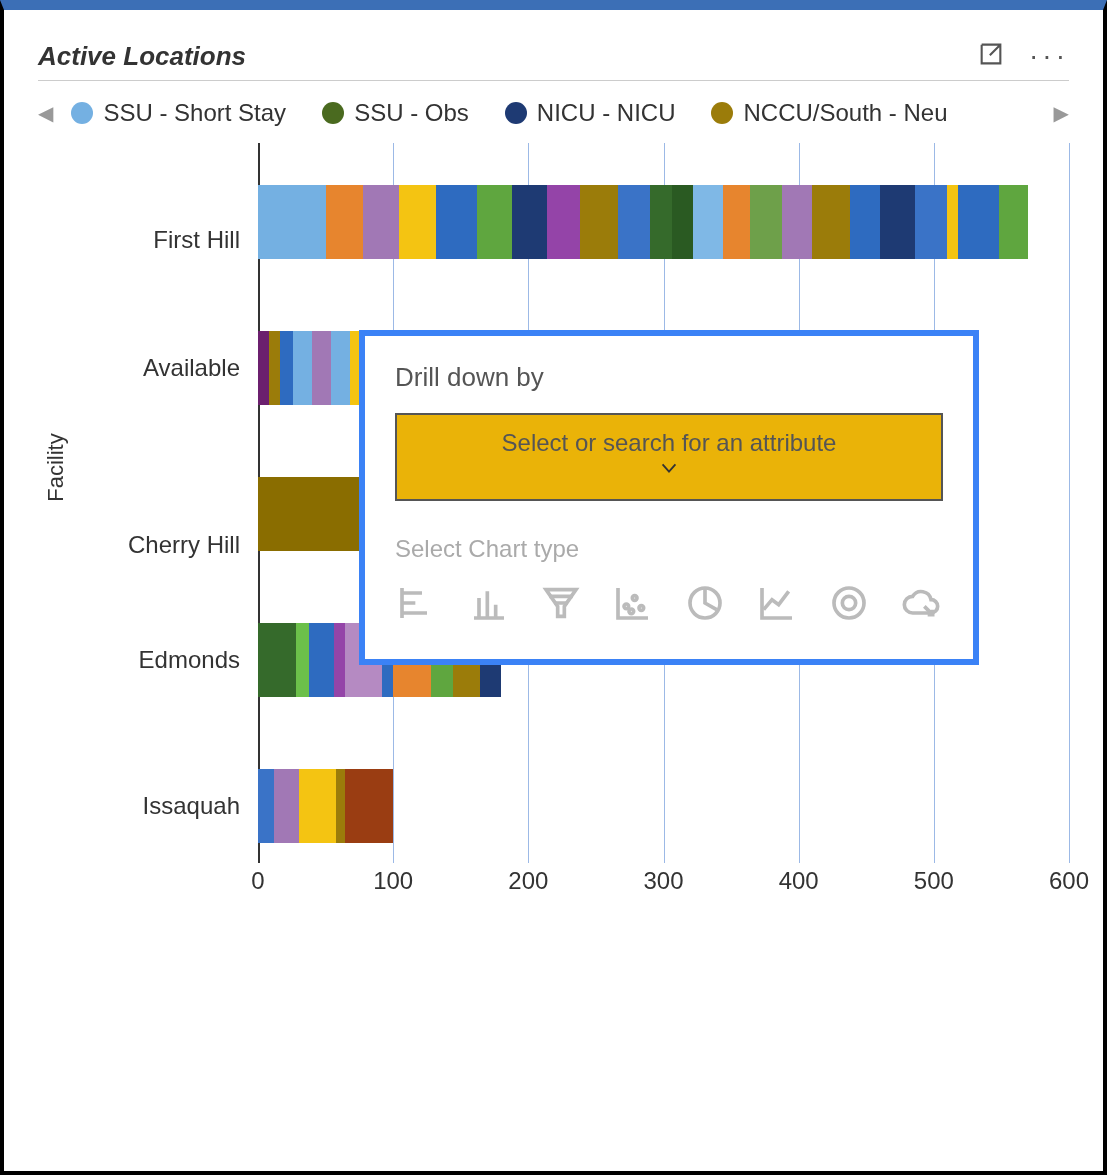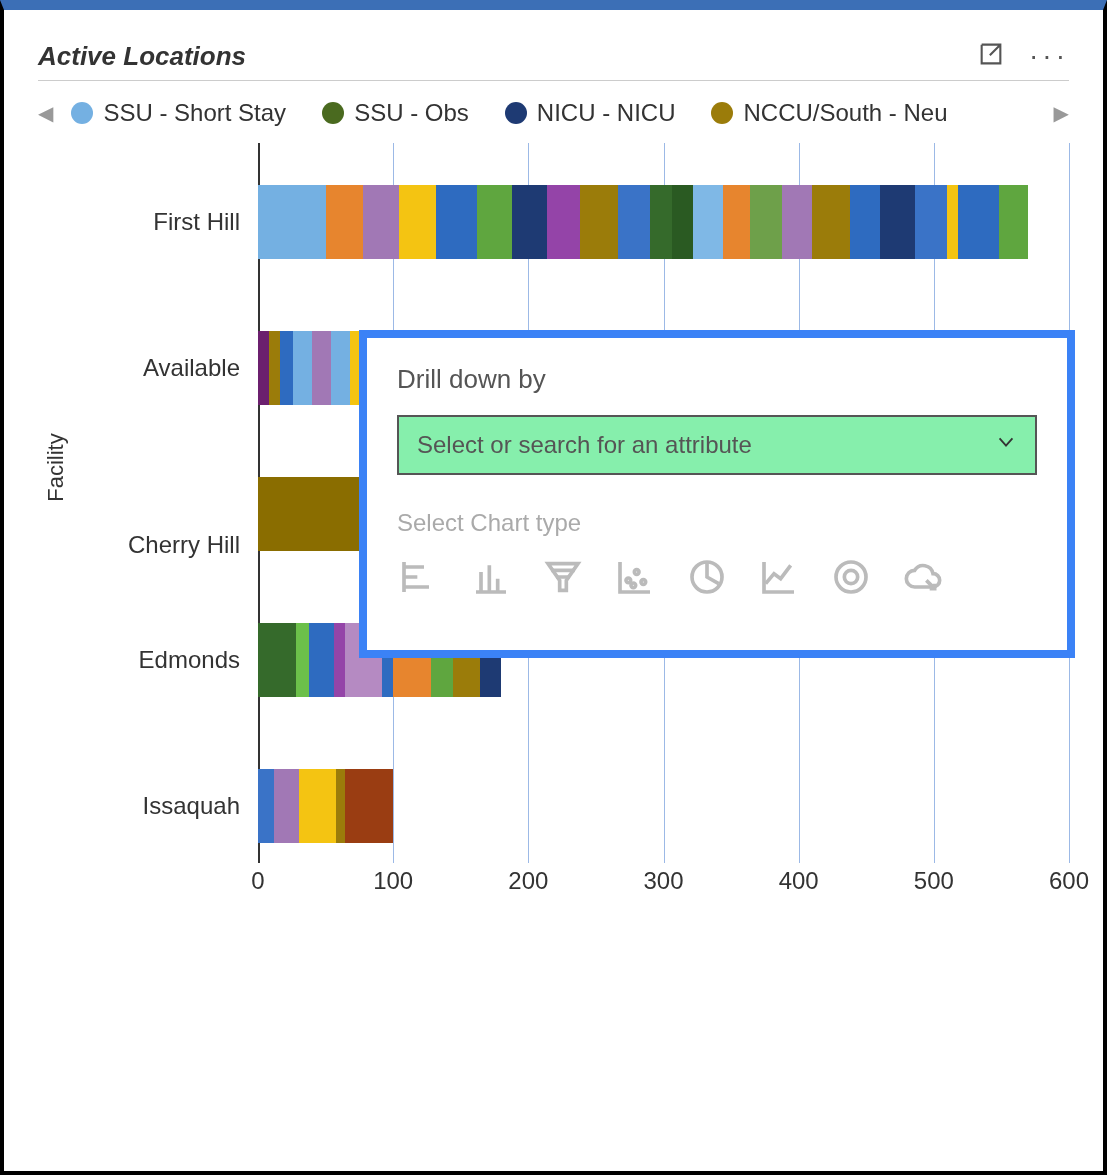--- a/index.html
+++ b/index.html
@@ -20,23 +20,23 @@
   .vline{position:absolute;top:0;bottom:40px;width:1px;background:#9cb9e6;}
   .yaxis-line{position:absolute;top:0;bottom:40px;left:0;width:2px;background:#333;}
   .bar-row{position:absolute;left:0;right:0;height:74px;display:flex;}
   .bar-row .seg{height:100%;}
   .ylabel{position:absolute;right:100%;transform:translateY(-50%);padding-right:18px;font-size:24px;color:#333;white-space:nowrap;text-align:right;}
   .axis-title-y{position:absolute;left:18px;top:50%;transform:rotate(-90deg) translateX(50%);transform-origin:left center;font-size:22px;color:#333;}
   .x-ticks{position:absolute;left:0;right:0;bottom:-4px;height:40px;}
   .x-tick{position:absolute;transform:translateX(-50%);font-size:24px;color:#333;}
   .x-title{text-align:center;font-size:22px;color:#333;margin-top:10px;margin-left:220px;}
   
-  .popup{position:absolute;top:320px;left:355px;width:716px;border:8px solid #3b82f6;background:#fff;padding:26px 30px 51px;box-sizing:border-box;}
+  .popup{position:absolute;top:320px;left:355px;width:620px;border:6px solid #3b82f6;background:#fff;padding:26px 30px 34px;box-sizing:border-box;}
   .popup-title{font-size:26px;color:#555;margin-bottom:20px;}
-  .popup-select{display:flex;align-items:center;justify-content:space-between;border:2px solid #555;padding:14px 18px;font-size:24px;color:#555;background:#86efac;cursor:pointer;}
+  .popup-select{display:flex;align-items:center;justify-content:flex-start;border:2px solid #555;padding:14px 18px;font-size:24px;color:#555;background:#eab308;cursor:pointer;flex-direction:column;}
   .popup-select svg{width:22px;height:22px;stroke:#333;fill:none;stroke-width:2;}
   .popup-sub{font-size:24px;color:#aaa;margin-top:34px;margin-bottom:18px;}
   .chart-types{display:flex;gap:28px;align-items:center;}
   .chart-types .ct{width:44px;height:44px;display:flex;align-items:center;justify-content:center;cursor:pointer;}
   .chart-types svg{width:40px;height:40px;stroke:#bbb;fill:none;stroke-width:2.2;}
 </style>
 </head>
 <body>
 
 <div class="frame">
@@ -116,21 +116,21 @@
           <div class="seg" style="width: 4%; background: rgb(110, 160, 74);"></div>
           <div class="seg" style="width: 3.66667%; background: rgb(161, 120, 181);"></div>
           <div class="seg" style="width: 4.66667%; background: rgb(155, 124, 10);"></div>
           <div class="seg" style="width: 3.66667%; background: rgb(46, 107, 192);"></div>
           <div class="seg" style="width: 4.33333%; background: rgb(30, 58, 115);"></div>
           <div class="seg" style="width: 4%; background: rgb(58, 115, 199);"></div>
           <div class="seg" style="width: 1.33333%; background: rgb(244, 196, 18);"></div>
           <div class="seg" style="width: 5%; background: rgb(46, 107, 192);"></div>
           <div class="seg" style="width: 3.66667%; background: rgb(95, 166, 63);"></div>
         </div>
-        <div class="ylabel" style="top: 79px; text-align: right;">First Hill</div>
+        <div class="ylabel" style="top: 97px; text-align: right;">First Hill</div>
         <div class="bar-row" style="top: 188px;">
           <div class="seg" style="width: 1.33333%; background: rgb(107, 31, 110);"></div>
           <div class="seg" style="width: 1.33333%; background: rgb(155, 124, 10);"></div>
           <div class="seg" style="width: 1.66667%; background: rgb(46, 107, 192);"></div>
           <div class="seg" style="width: 2.33333%; background: rgb(116, 176, 226);"></div>
           <div class="seg" style="width: 2.33333%; background: rgb(161, 120, 181);"></div>
           <div class="seg" style="width: 2.33333%; background: rgb(116, 176, 226);"></div>
           <div class="seg" style="width: 1.33333%; background: rgb(244, 196, 18);"></div>
           <div class="seg" style="width: 2.66667%; background: rgb(181, 138, 194);"></div>
           <div class="seg" style="width: 3.5%; background: rgb(155, 124, 10);"></div>

